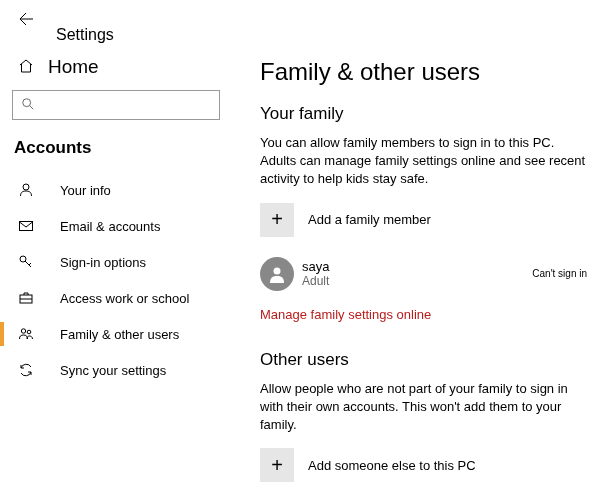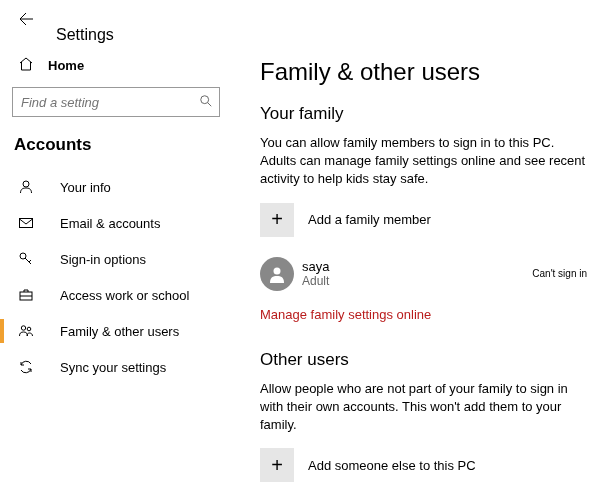--- a/index.html
+++ b/index.html
@@ -7,21 +7,21 @@
     
     .titlebar { display: flex; align-items: center; padding: 8px 18px; gap: 22px; height: 40px; }
     .titlebar .back-icon svg { width: 16px; height: 16px; }
     .titlebar-title { font-size: 16px; margin-top: 29px; }
     
     .body-row { display: flex; flex: 1; overflow: hidden; }
     
     .sidebar { width: 232px; padding: 8px 0; display: flex; flex-direction: column; }
     .home-row { display: flex; align-items: center; gap: 14px; padding: 8px 18px 12px; }
     .home-row svg { width: 16px; height: 16px; }
-    .home-label { font-size: 13px; font-weight: bold; }
+    .home-label { font-size: 19px; }
     
     .search-box { margin: 0 12px 14px; border: 1px solid #999; height: 30px; display: flex; align-items: center; padding: 0 8px; justify-content: space-between; }
     .search-input { border: none; outline: none; font-size: 13px; font-style: italic; color: #666; flex: 1; background: transparent; }
     .search-box svg { width: 14px; height: 14px; }
     
     .section-label { font-weight: 700; font-size: 17px; padding: 4px 14px 14px; }
     
     .nav-list { display: flex; flex-direction: column; }
     .nav-item { display: flex; align-items: center; gap: 14px; padding: 10px 18px; cursor: pointer; position: relative; }
     .nav-item svg { width: 16px; height: 16px; flex-shrink: 0; }
@@ -63,21 +63,20 @@
     <div class="home-row">
       <span>
         <svg viewBox="0 0 16 16" fill="none" stroke="#000" stroke-width="1">
             <path d="M2 7 L8 2 L14 7 M3.5 6 V14 H12.5 V6"></path>
           </svg>
       </span>
       <span class="home-label">Home</span>
     </div>
 
     <div class="search-box">
-      <input class="search-input" placeholder="Find a setting" style="">
       <span>
         <svg viewBox="0 0 16 16" fill="none" stroke="#555" stroke-width="1">
             <circle cx="6.5" cy="6.5" r="4.5"></circle>
             <path d="M10 10 L14 14"></path>
           </svg>
       </span>
     </div>
 
     <div class="section-label">Accounts</div>
 

